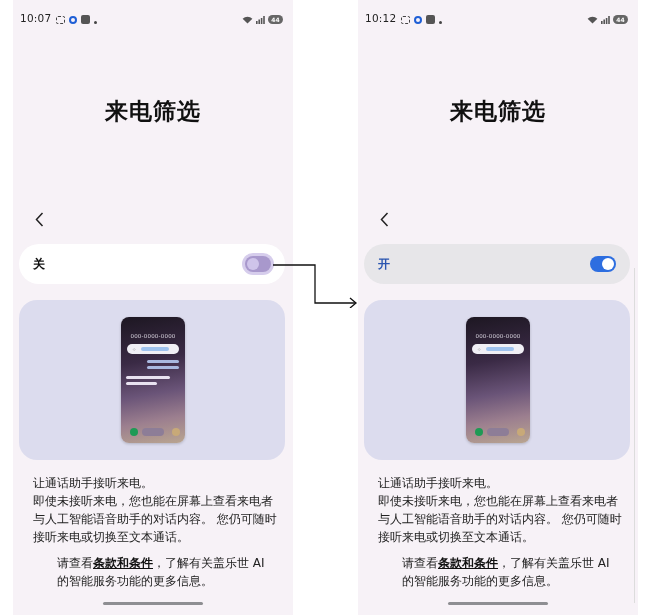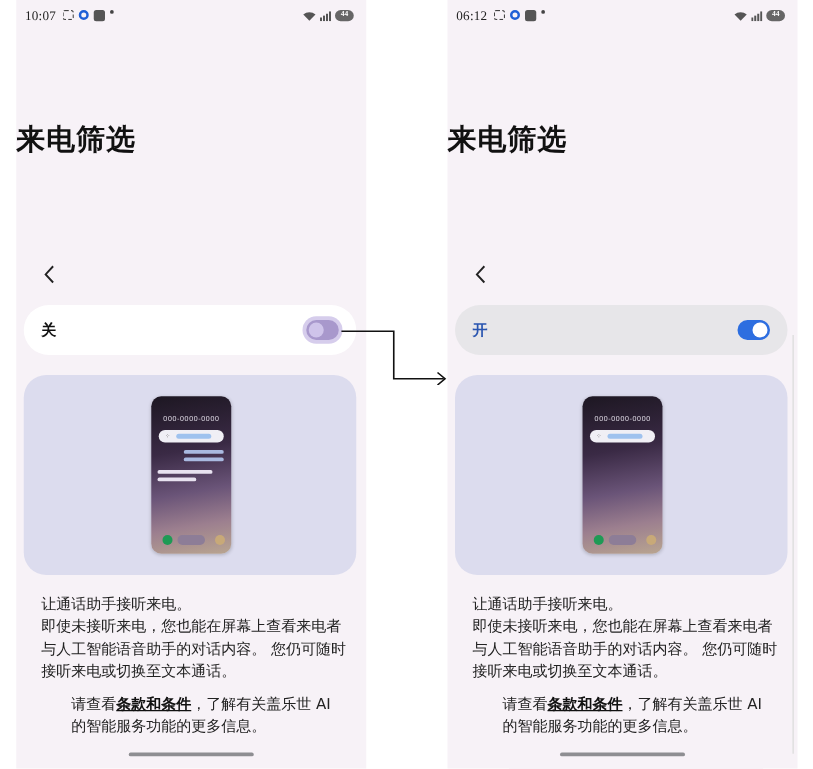--- a/index.html
+++ b/index.html
@@ -8,38 +8,38 @@
 
     .screen {
       position: absolute; top: 0; width: 280px; height: 615px;
       background: #f7f2f7; overflow: hidden;
     }
     .screen.left { left: 13px; }
     .screen.right { left: 358px; }
 
     .statusbar {
       position: absolute; top: 8px; left: 7px; right: 10px; height: 16px;
-      display: flex; align-items: flex-start; font-size: 10px; color: #222; font-family: Liberation Serif, serif;
+      display: flex; align-items: flex-end; font-size: 10px; color: #222;
     }
     .sb-time { font-size: 10.5px; margin-right: 5px; letter-spacing: 0.2px; }
     .sb-icon { display: inline-block; margin-right: 4px; }
     .sb-screenshot { width: 9px; height: 8px; border: 1.2px dashed #444; border-radius: 2px; }
     .sb-circle { width: 8px; height: 8px; border-radius: 50%; border: 2px solid #1f5fd6; }
     .sb-app { width: 9px; height: 9px; border-radius: 2px; background: #555; }
     .sb-dot { width: 3px; height: 3px; border-radius: 50%; background: #444; }
     .sb-right { margin-left: auto; display: flex; align-items: center; gap: 3px; }
     .sb-wifi { width: 11px; height: 8px; }
     .sb-signal { width: 9px; height: 8px; }
     .sb-battery {
       width: 15px; height: 9px; border-radius: 5px; background: #666;
       color: #fff; font-size: 6px; line-height: 9px; text-align: center; font-weight: bold;
     }
 
     .page-title {
-      position: absolute; top: 96px; left: 0; right: 0; text-align: left;
+      position: absolute; top: 96px; left: 0; right: 0; text-align: center;
       font-size: 23px; font-weight: bold; color: #111; letter-spacing: 1px;
     }
 
     .back-btn {
       position: absolute; top: 210px; left: 19px; width: 14px; height: 18px;
       display: flex; align-items: center; justify-content: center; cursor: pointer;
     }
 
     .toggle-row {
       position: absolute; top: 244px; left: 6px; width: 266px; height: 40px;
@@ -172,21 +172,21 @@
   <div class="home-indicator"></div>
 </div>
 
 <svg class="arrow" viewBox="0 0 86 44">
   <path d="M0 1 L42 1 L42 39 L82 39" stroke="#111" stroke-width="1.3" fill="none"></path>
   <path d="M77 34 L83 39 L77 44" stroke="#111" stroke-width="1.3" fill="none"></path>
 </svg>
 
 <div class="screen right">
   <div class="statusbar">
-    <span class="sb-time">06:12</span>
+    <span class="sb-time">10:12</span>
     <span class="sb-icon sb-screenshot"></span>
     <span class="sb-icon sb-circle"></span>
     <span class="sb-icon sb-app"></span>
     <span class="sb-icon sb-dot"></span>
     <span class="sb-right">
       <svg class="sb-wifi" viewBox="0 0 12 9">
           <path d="M6 8.5 L0.5 3 A8 8 0 0 1 11.5 3 Z" fill="#555"></path>
         </svg>
       <svg class="sb-signal" viewBox="0 0 9 8">
           <rect x="0" y="5" width="1.6" height="3" fill="#555"></rect>

